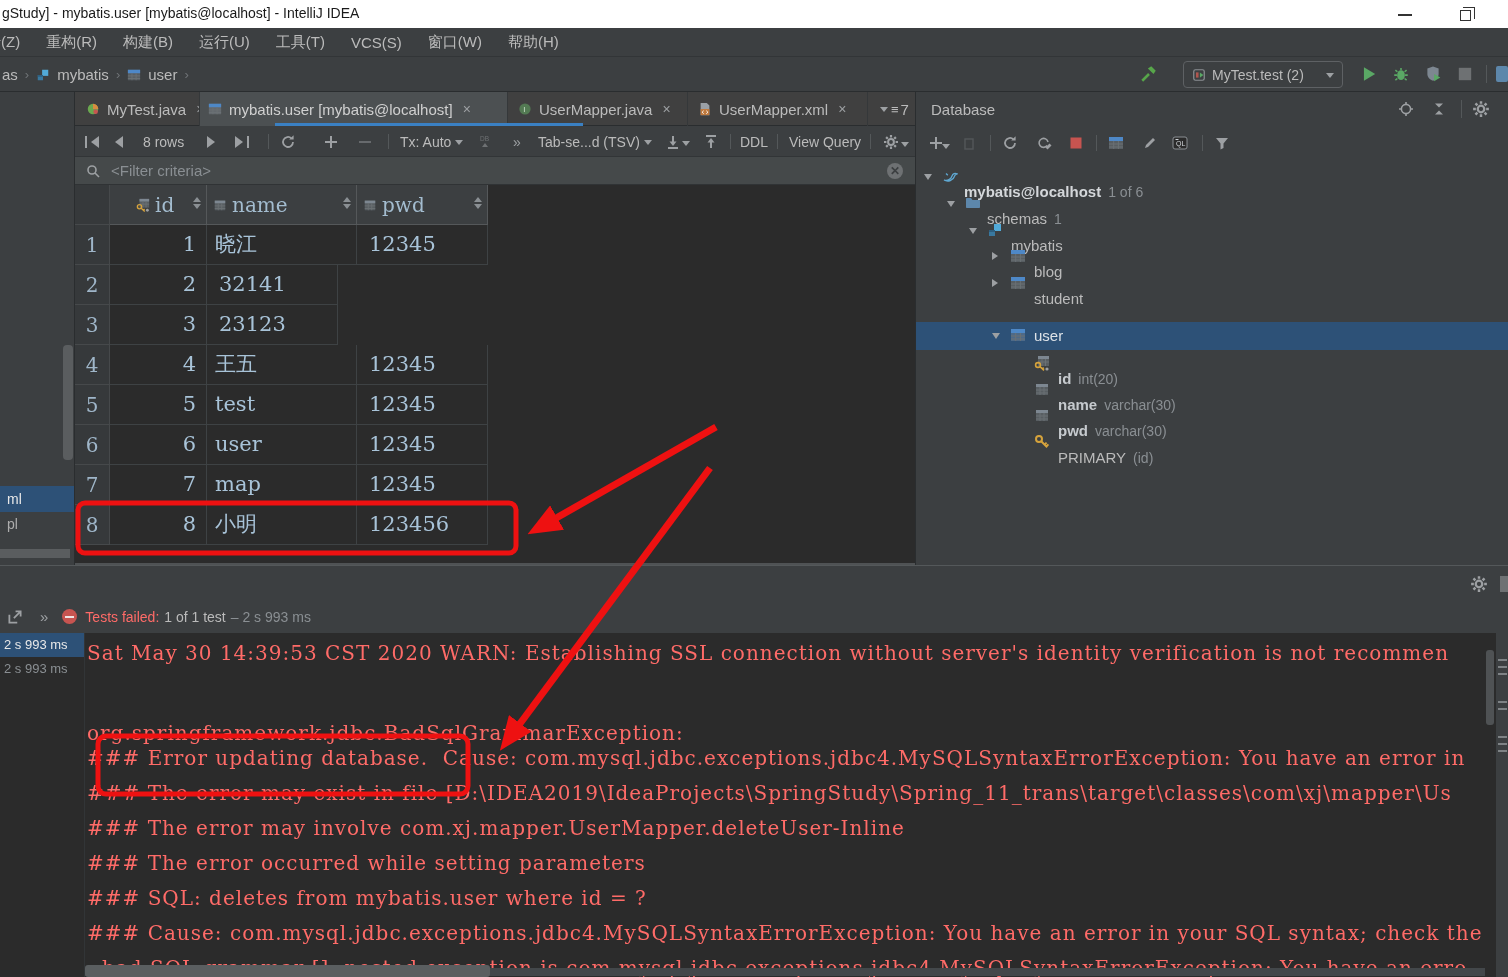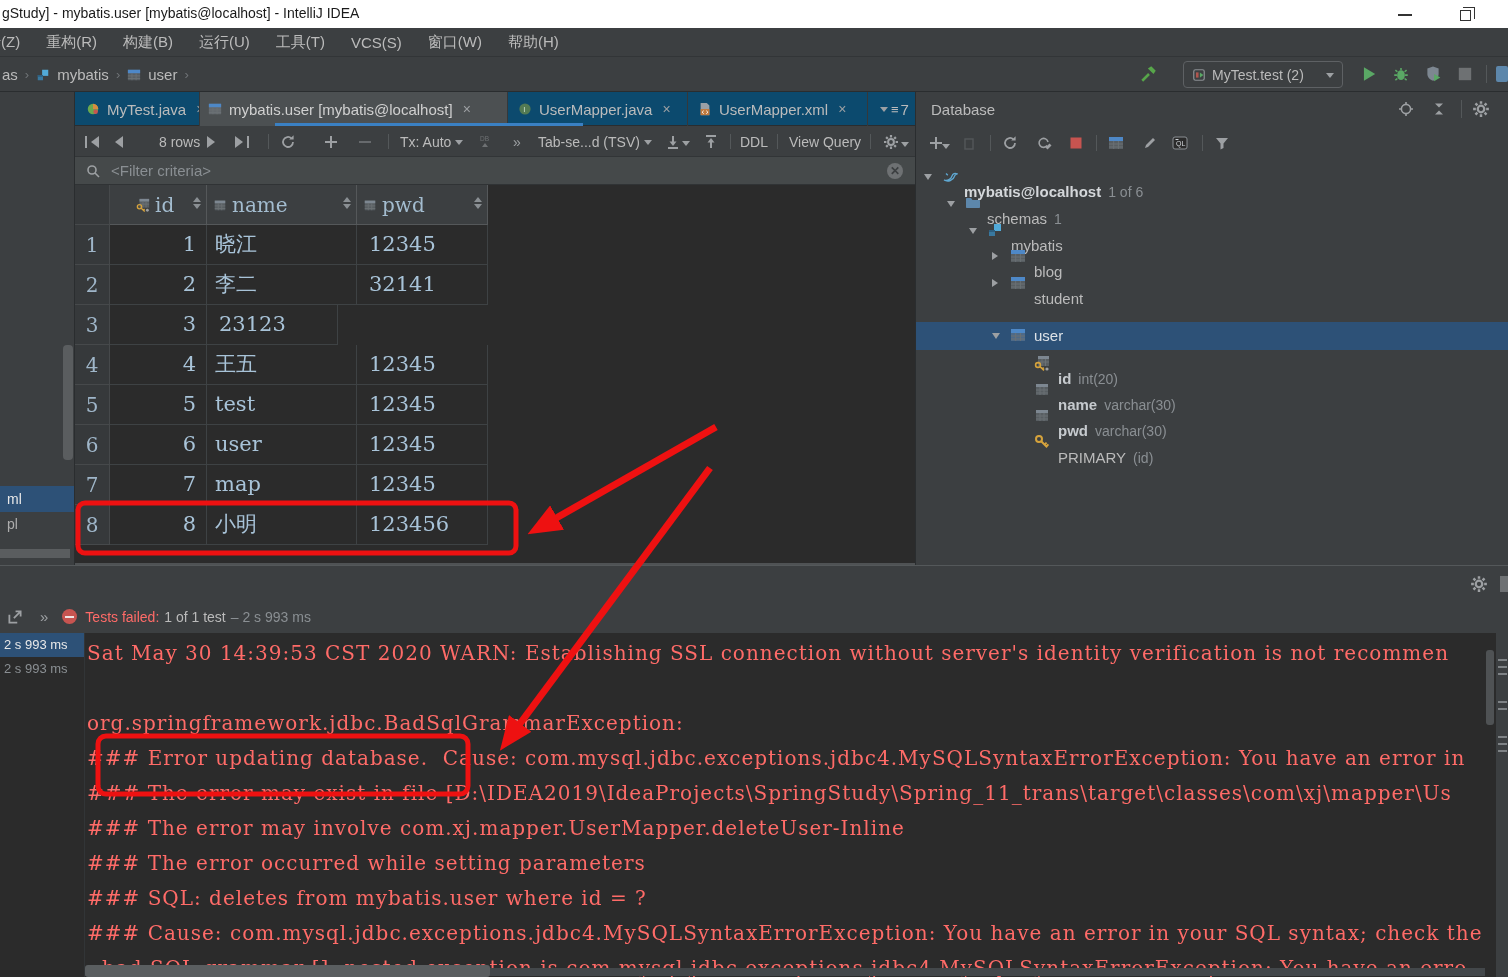--- a/index.html
+++ b/index.html
@@ -22,21 +22,21 @@
     display:flex;align-items:center;gap:26px;color:#bbbbbb;font-size:15px;border-bottom:1px solid #323537}
   .menubar span{white-space:nowrap}
   
   .crumbbar{position:absolute;left:0;top:57px;width:1508px;height:35px;background:#3c3f41;border-bottom:1px solid #2a2d2f}
   .crumbs{position:absolute;left:0;top:0;height:35px;display:flex;align-items:center;gap:7px;color:#bbbbbb;font-size:15px}
   .crumbsep{color:#6f7376;font-size:13px}
   .runcombo{position:absolute;left:1183px;top:4px;width:160px;height:27px;border:1px solid #5e6164;border-radius:4px;
     display:flex;align-items:center;gap:6px;padding:0 8px;color:#bbbbbb;font-size:14px}
   .caret{width:0;height:0;border:4px solid transparent;border-top:5px solid #9da0a3;margin-top:5px}
   
-  .tabbar{position:absolute;left:75px;top:92px;width:840px;height:34px;background:#0c4a6e;border-bottom:1px solid #2a2d2f}
+  .tabbar{position:absolute;left:75px;top:92px;width:840px;height:34px;background:#404040;border-bottom:1px solid #2a2d2f}
   .tab{position:absolute;top:0;height:34px;display:flex;align-items:center;gap:7px;padding:0 8px;
     color:#bbbbbb;font-size:15px;border-right:1px solid #35383a;white-space:nowrap;overflow:hidden}
   .tab.active{background:#4c5052;color:#d0d0d0}
   .tab .x{color:#9da0a3;font-size:14px;margin-left:3px}
   .underline{position:absolute;left:200px;top:31px;width:308px;height:3px;background:#3a80c3}
   
   .gtb{position:absolute;left:75px;top:126px;width:840px;height:31px;background:#3c3f41;border-bottom:1px solid #323537;color:#bbbbbb;font-size:14px}
   .gtb .it{position:absolute;top:0;height:31px;display:flex;align-items:center;gap:4px}
   .tl3{width:0;height:0;border:6px solid transparent}
   .tl3.left{border-right:8px solid #9da0a3;border-left:none}
@@ -354,21 +354,21 @@
 </div>
 
 <div class="gtb">
   <div class="it" style="left:10px">
       <i class="bar"></i>
       <i class="tl3 left"></i>
     </div>
   <div class="it" style="left:40px">
       <i class="tl3 left"></i>
     </div>
-  <div class="it" style="left:84px">
+  <div class="it" style="left:68px">
       <span>8 rows</span>
     </div>
   <div class="it" style="left:132px">
       <i class="tl3 right"></i>
     </div>
   <div class="it" style="left:160px">
       <i class="tl3 right"></i>
       <i class="bar"></i>
     </div>
   <span class="sep" style="left:193px;top:8px;height:15px"></span>
@@ -474,21 +474,20 @@
   </div>
   <div class="grow">
     <div class="cell-g">1</div>
     <div class="gc" style="width:97px;text-align:right;padding-right:10px">1</div>
     <div class="gc" style="width:150px;padding-left:8px">晓江</div>
     <div class="gc" style="width:131px;padding-left:12px">12345</div>
   </div>
   <div class="grow">
     <div class="cell-g">2</div>
     <div class="gc" style="width:97px;text-align:right;padding-right:10px">2</div>
-    <div class="gc" style="width:150px;padding-left:8px">李二</div>
     <div class="gc" style="width:131px;padding-left:12px">32141</div>
   </div>
   <div class="grow">
     <div class="cell-g">3</div>
     <div class="gc" style="width:97px;text-align:right;padding-right:10px">3</div>
     <div class="gc" style="width:131px;padding-left:12px">23123</div>
   </div>
   <div class="grow">
     <div class="cell-g">4</div>
     <div class="gc" style="width:97px;text-align:right;padding-right:10px">4</div>
@@ -684,21 +683,21 @@
     <span style="color:#8a8f93;margin-left:5px">– 2 s 993 ms</span>
   </div>
 
   <div class="ltests">
     <div class="trun sel"><span>2 s 993 ms</span></div>
     <div class="trun g"><span>2 s 993 ms</span></div>
   </div>
 
   <div class="clines">
     <div class="cline" style="top:8px">Sat May 30 14:39:53 CST 2020 WARN: Establishing SSL connection without server's identity verification is not recommen</div>
-    <div class="cline" style="top:78px">org.springframework.jdbc.BadSqlGrammarException:</div>
+    <div class="cline" style="top:88px">org.springframework.jdbc.BadSqlGrammarException:</div>
     <div class="cline" style="top:113px">### Error updating database.  Cause: com.mysql.jdbc.exceptions.jdbc4.MySQLSyntaxErrorException: You have an error in</div>
     <div class="cline" style="top:148px">### The error may exist in file [D:\IDEA2019\IdeaProjects\SpringStudy\Spring_11_trans\target\classes\com\xj\mapper\Us</div>
     <div class="cline" style="top:183px">### The error may involve com.xj.mapper.UserMapper.deleteUser-Inline</div>
     <div class="cline" style="top:218px">### The error occurred while setting parameters</div>
     <div class="cline" style="top:253px">### SQL: deletes from mybatis.user where id = ?</div>
     <div class="cline" style="top:288px">### Cause: com.mysql.jdbc.exceptions.jdbc4.MySQLSyntaxErrorException: You have an error in your SQL syntax; check the</div>
     <div class="cline" style="top:323px">; bad SQL grammar []; nested exception is com.mysql.jdbc.exceptions.jdbc4.MySQLSyntaxErrorException: You have an erro</div>
   </div>
 
   <div class="chsb-track"></div>

